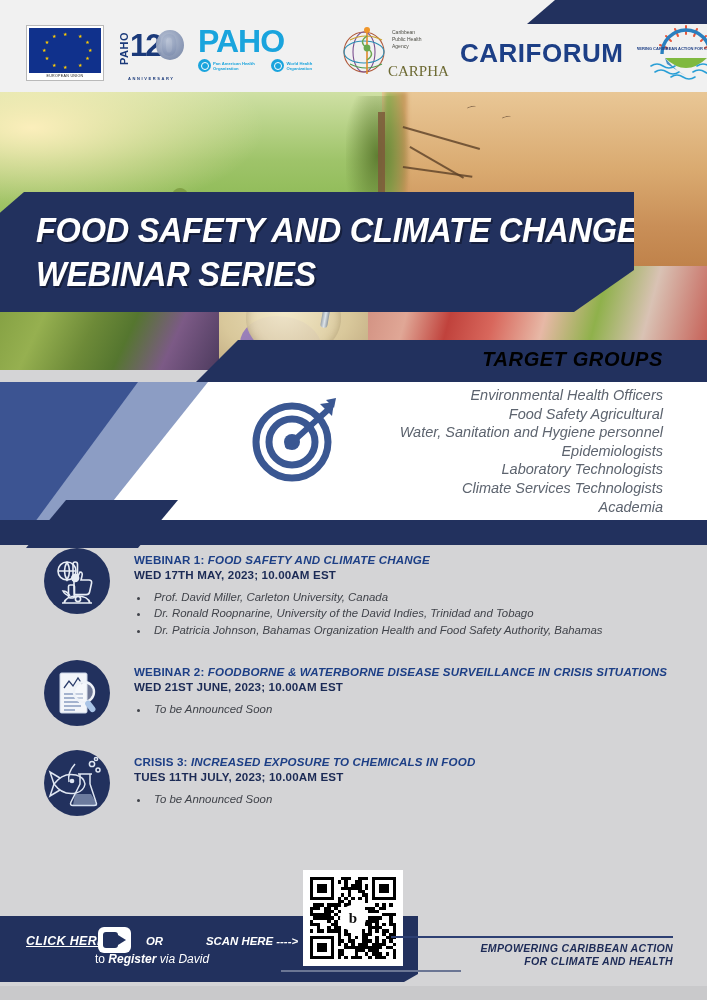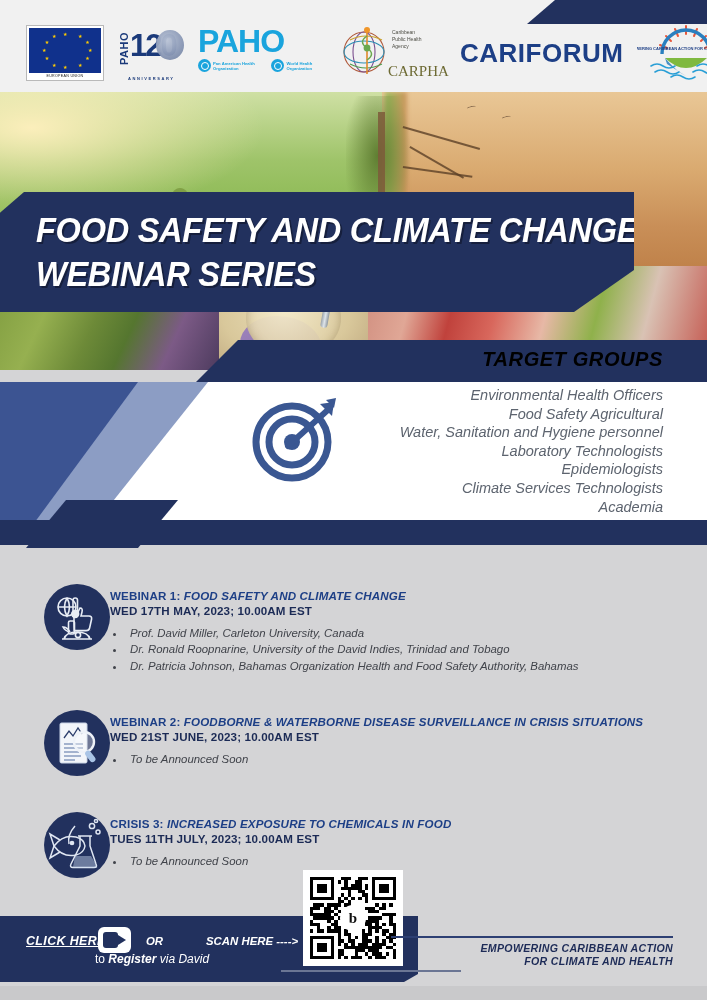--- a/index.html
+++ b/index.html
@@ -144,21 +144,21 @@
   .chev-dark  { top:118px; left:18px; width:200px; height:48px; background:#22315e;
                 clip-path: polygon(48px 0, 160px 0, 120px 48px, 8px 48px); }
 
   .tg-icon { position:absolute; left:248px; top:56px; width:96px; height:86px; }
   .tg-list { position:absolute; right:44px; top:46px; text-align:right; }
   .tg-list li { list-style:none; color:#5d646f; font-style:italic; font-size:14.5px; line-height:18.6px;
                 font-family:"Liberation Sans", sans-serif; }
 
   
   .webinars { position:absolute; top:548px; left:0; width:707px; }
-  .wb { position:relative; display:flex; gap:0; padding:0 36px 0 44px; margin-bottom:14px;margin-top:36px; }
+  .wb { position:relative; display:flex; gap:24px; padding:0 36px 0 44px; margin-bottom:14px; }
   .wb-icon { flex:none; width:66px; height:66px; border-radius:50%; background:#22315e; position:relative; }
   .wb-text { flex:1; padding-top:4px; }
   .wb-head { font-size:11.6px; line-height:15px; color:#1d3f86; font-weight:bold; letter-spacing:.15px; }
   .wb-head .lbl { font-style: normal; }
   .wb-head .ttl { font-style: italic; }
   .wb-date { font-size:11.6px; line-height:15.5px; color:#1b2a55; font-weight:bold; letter-spacing:.15px; }
   .wb-list { margin:6px 0 0 16px; }
   .wb-list li { color:#40434a; font-style:italic; font-size:11.4px; line-height:16.6px;
                 text-align:justify; padding-left:4px; }
   .wb-list li::marker { font-size: 11px; }
@@ -345,22 +345,22 @@
       <circle cx="44" cy="46" r="8" fill="#3a5792"></circle>
       <line x1="40" y1="50" x2="82" y2="12" stroke="#3a5792" stroke-width="6" stroke-linecap="round"></line>
       <path d="M72 8 L86 6 L84 20 Z" fill="#3a5792"></path>
       <path d="M78 4 L88 2 L86 12 Z" fill="#3a5792"></path>
     </svg>
 
     <ul class="tg-list">
       <li>Environmental Health Officers</li>
       <li>Food Safety Agricultural</li>
       <li>Water, Sanitation and Hygiene personnel</li>
+      <li>Epidemiologists</li>
       <li>Laboratory Technologists</li>
-      <li>Epidemiologists</li>
       <li>Climate Services Technologists</li>
       <li>Academia</li>
     </ul>
 
     <div class="tg-footbar"></div>
   </div>
 
   <div class="webinars">
 
     <div class="wb" style="margin-bottom:22px">

